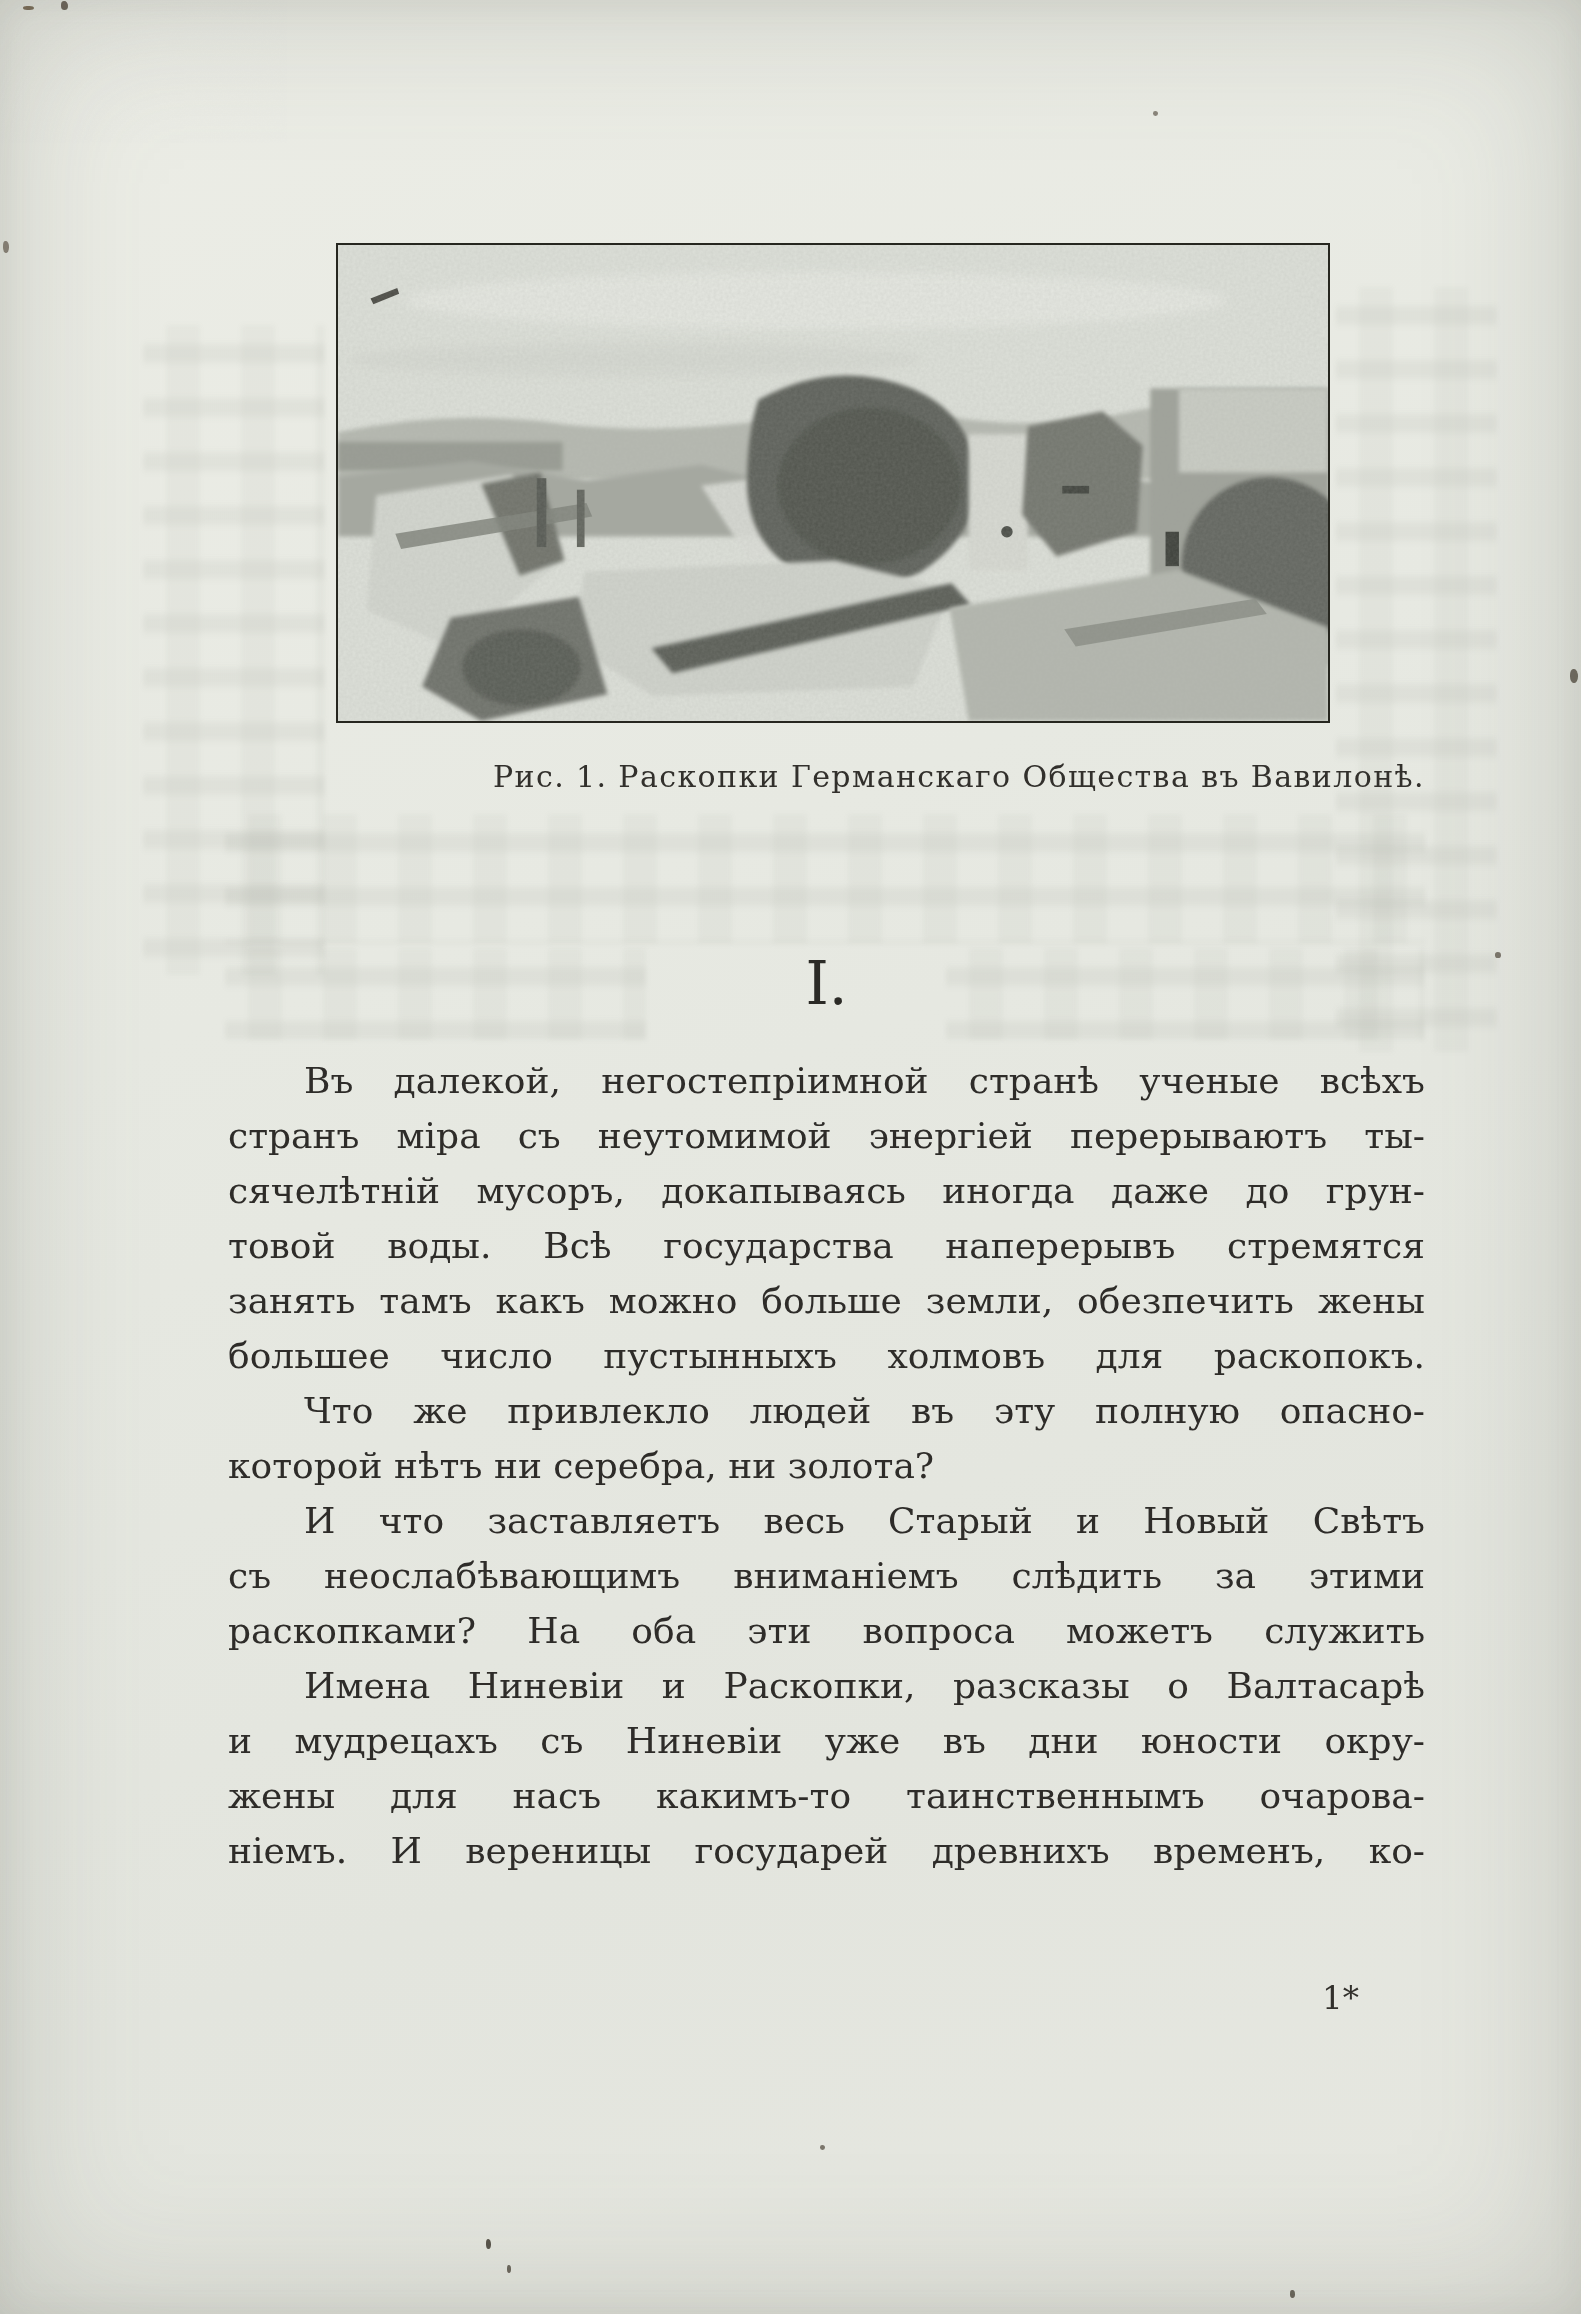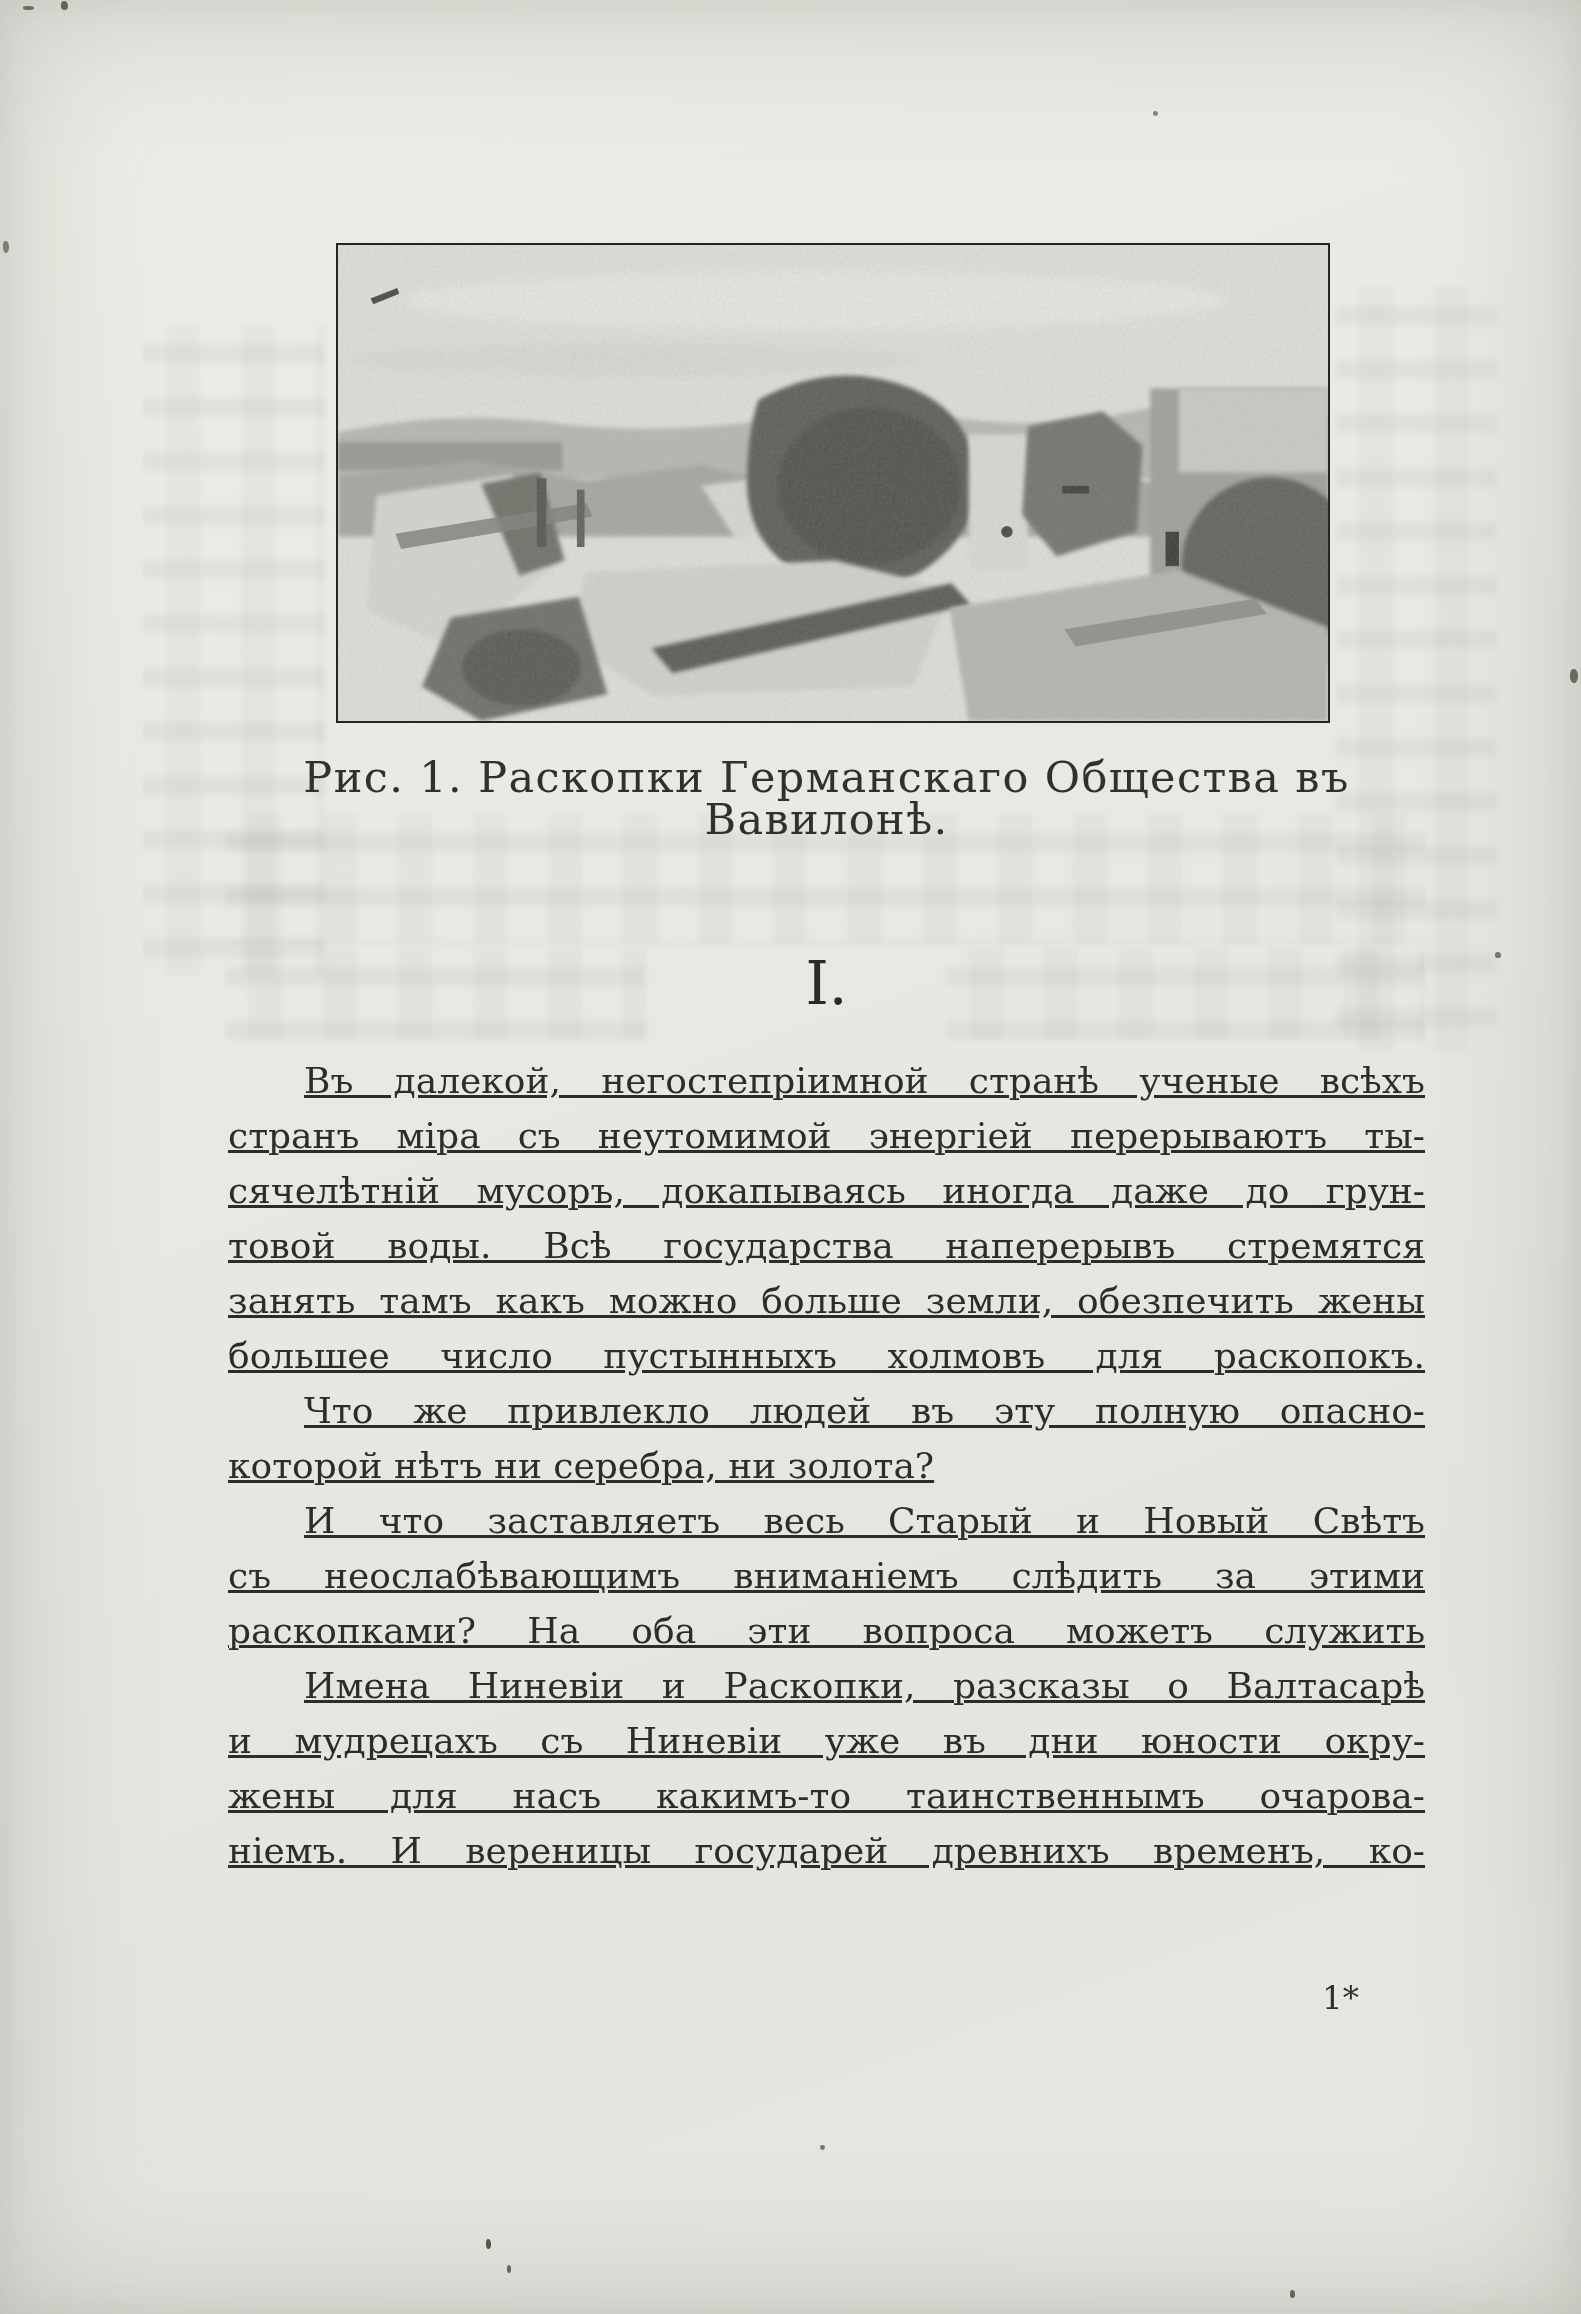--- a/index.html
+++ b/index.html
@@ -23,28 +23,28 @@
       repeating-linear-gradient(180deg, rgba(128,133,122,0) 0 15.3px, rgba(128,133,122,.16) 23px 34px, rgba(128,133,122,0) 42px 54px);
   }
 
   
   .photo{position:absolute;left:336px;top:243px;width:994px;height:480px;
     box-sizing:border-box;border:2.9px solid #26261f;background:#dde0d9;}
   .photo svg{display:block;width:100%;height:100%;}
 
   
   .caption{position:absolute;left:228px;top:756px;width:1197px;
-    text-align:center;font-size:43px;line-height:42px;letter-spacing:1.4px;color:#32302c;}
+    text-align:right;font-size:30px;line-height:42px;letter-spacing:1.4px;color:#32302c;}
 
   
   .heading{position:absolute;left:228px;top:950px;width:1197px;
     text-align:center;font-size:59px;line-height:67px;color:#2b2a26;}
 
   
-  .textblock{position:absolute;left:228px;top:1053px;width:1197px;text-decoration:underline;}
+  .textblock{position:absolute;left:228px;top:1053px;width:1197px;}
   .line{
     height:55px;line-height:55px;font-size:36px;color:#2e2c29;
     text-align:justify;text-align-last:justify;text-justify:inter-word;
     overflow:hidden;white-space:normal;
   }
   .line.indent{text-indent:76px;}
   .line.short{text-align:center;text-align-last:left;}
 
   
   .sigmark{position:absolute;left:1322px;top:1979px;font-size:32.5px;line-height:38px;color:#32302c;}

